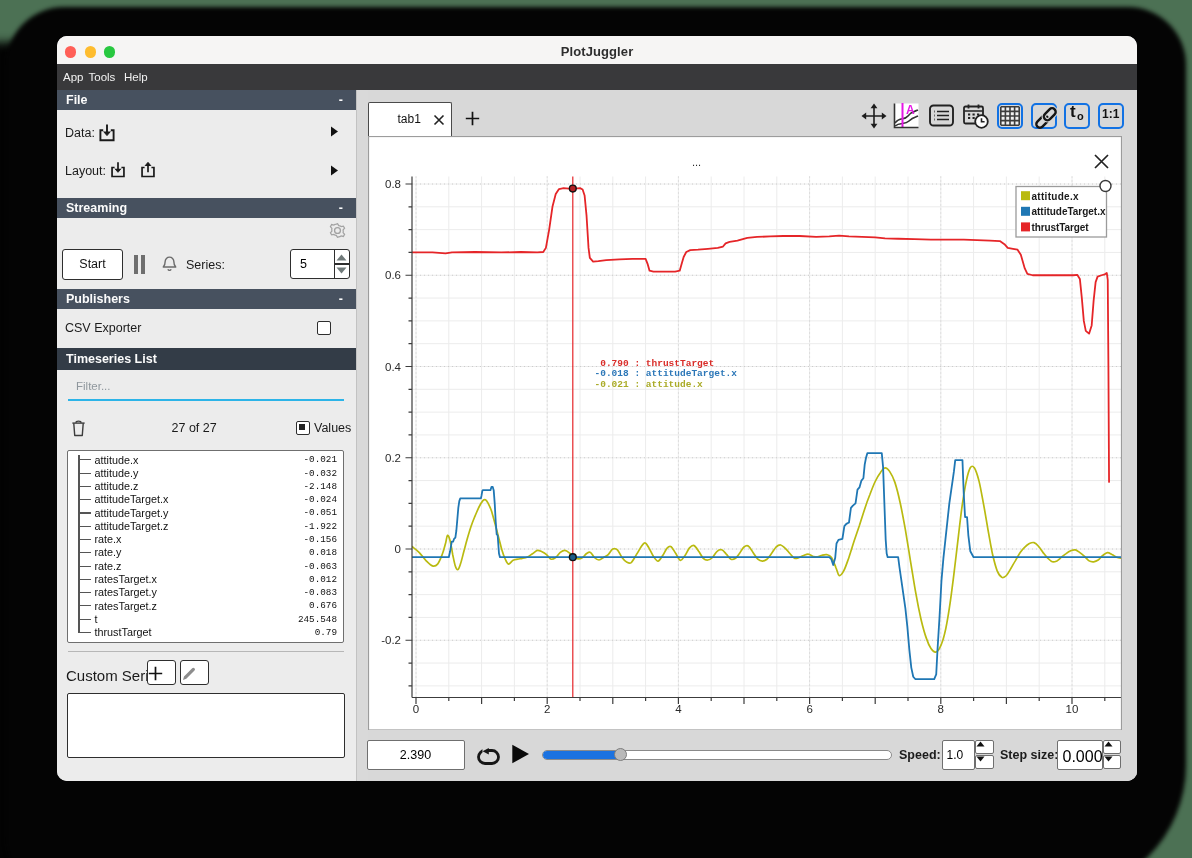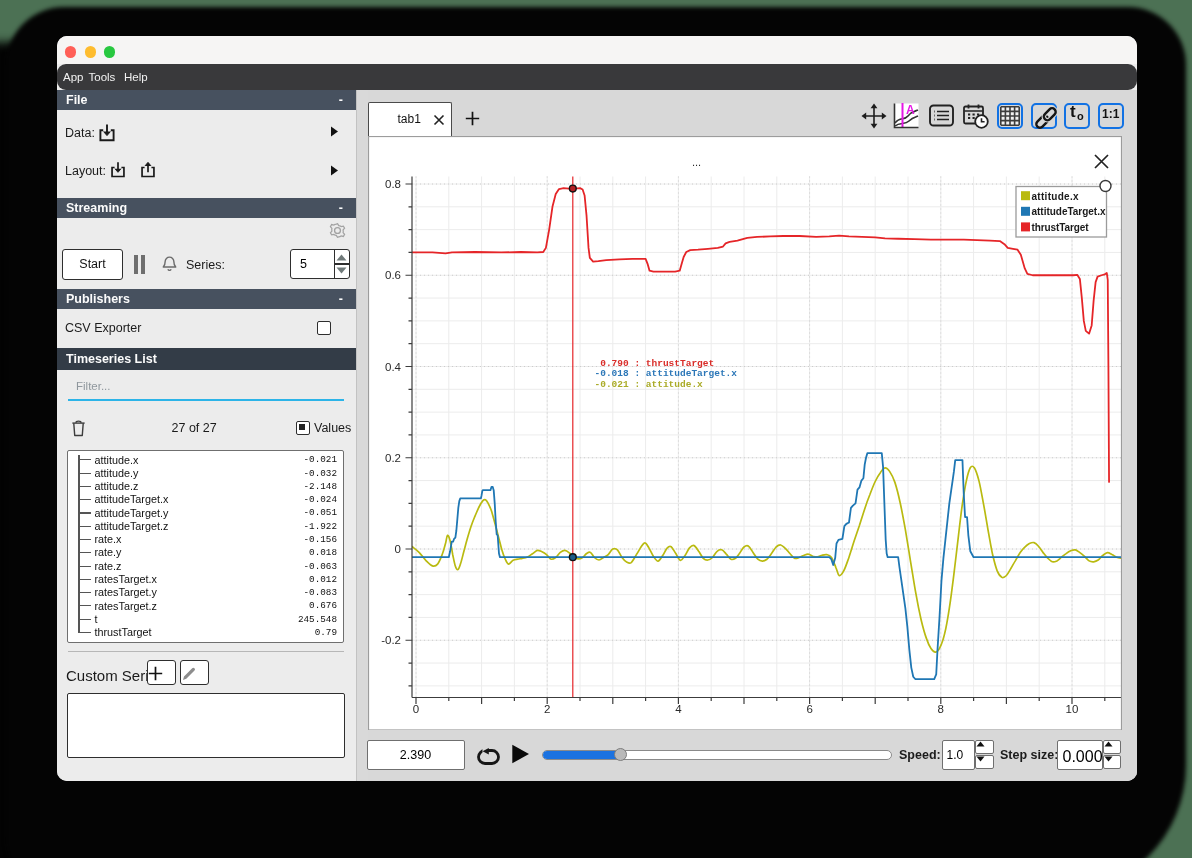--- a/index.html
+++ b/index.html
@@ -4,21 +4,21 @@
 svg { display:block; }
 html,body { width:1192px; height:858px; overflow:hidden; background:#4c7154; font-family:"Liberation Sans",sans-serif; }
 #page { position:relative; width:1192px; height:858px; }
 #shadow { position:absolute; left:6px; top:7px; width:1180px; height:888px; background:#040404; border-radius:58px 58px 130px 58px; filter:blur(2px); }
 #shadow2 { position:absolute; left:-60px; top:42px; width:1170px; height:900px; background:#030303; border-radius:60px; filter:blur(5px); }
 #win { position:absolute; left:57px; top:36px; width:1080px; height:745px; border-radius:10px; background:#ececec; overflow:hidden; }
 .abs { position:absolute; }
 #titlebar { left:0; top:0; width:1080px; height:27.5px; background:#f6f5f4; }
 .tl { top:10.2px; width:11.6px; height:11.6px; border-radius:50%; position:absolute; }
 #title { width:1080px; text-align:center; top:8px; font-size:13px; font-weight:bold; color:#2e2e2e; letter-spacing:0.1px;}
-#menubar { left:0; top:27.5px; width:1080px; height:26.5px; background:#39393b; color:#f2f2f2; font-size:11.5px;border-radius:9px; }
+#menubar { left:0; top:27.5px; width:1080px; height:26.5px; background:#39393b; color:#f2f2f2; font-size:11.5px; }
 #menubar span { position:absolute; top:7px; }
 #sidebar { left:0; top:54px; width:298.5px; height:691px; background:#ececec; }
 .hdr { position:absolute; left:0; width:299px; height:20px; background:#47515f; color:#fbfbfb; font-size:12.5px; font-weight:bold; line-height:20px; padding-left:9px; }
 .hdr .dash { position:absolute; right:13px; top:0; font-weight:bold; }
 .lbl { position:absolute; font-size:12.5px; color:#1b1b1b; }
 .btn { position:absolute; background:#fff; border:1.2px solid #2e2e2e; border-radius:2.5px; }
 #combo { left:6px; top:131.5px; width:254px; height:20.5px; }
 #combo .ctext { position:absolute; left:5px; top:2.5px; font-size:12.5px; color:#111; }
 #spin5 { left:233px; top:158.7px; width:59.5px; height:30px; border-radius:3px;}
 #startbtn { left:5px; top:159px; width:61px; height:31px; border-radius:3px; font-size:12.5px; color:#111; text-align:center; line-height:29px;}
@@ -45,20 +45,21 @@
 </style></head>
 <body>
 <div id="page">
 <div id="shadow2"></div>
 <div id="shadow"></div>
 <div id="win">
   <div class="abs" id="titlebar"></div>
   <div class="tl" style="left:7.7px; background:#ff5f57"></div>
   <div class="tl" style="left:27.6px; background:#febc2e"></div>
   <div class="tl" style="left:46.7px; background:#28c840"></div>
+  <div class="abs" id="title">PlotJuggler</div>
   <div class="abs" id="menubar">
         <span style="left:6px">App</span>
         <span style="left:31.5px">Tools</span>
         <span style="left:67px">Help</span>
       </div>
   <div class="abs" id="sidebar">
 
     <div class="hdr" style="top:0px">File<span class="dash">-</span></div>
     <div class="lbl" style="left:8px; top:35.5px">Data:</div>
     <div class="abs" style="left:39.5px; top:32.5px">

